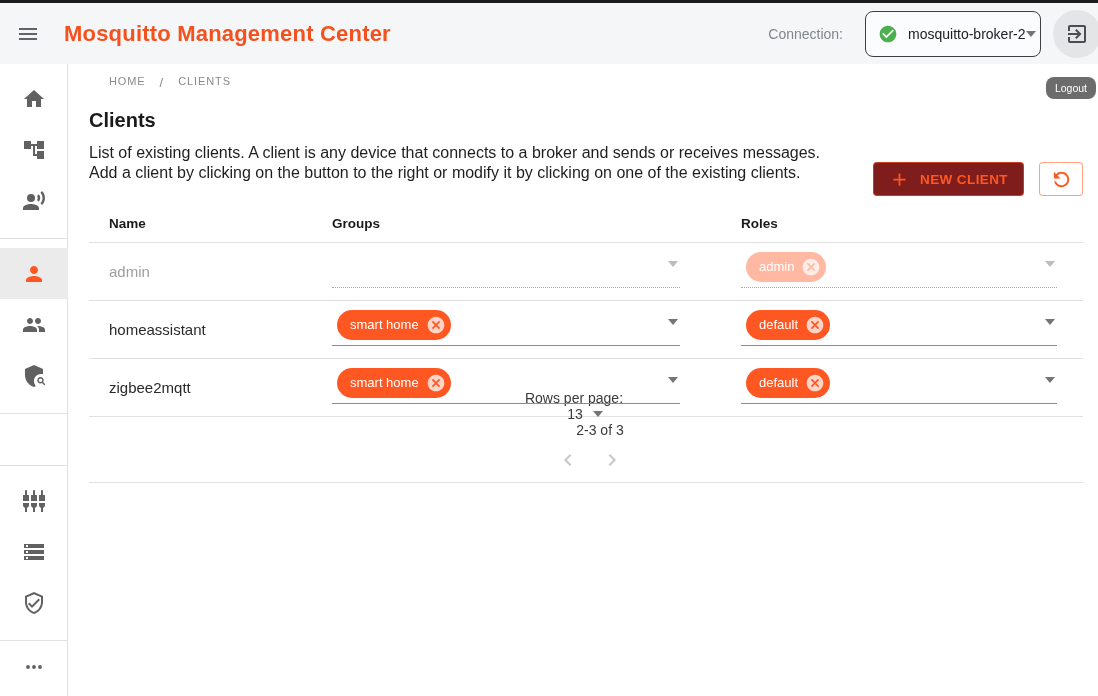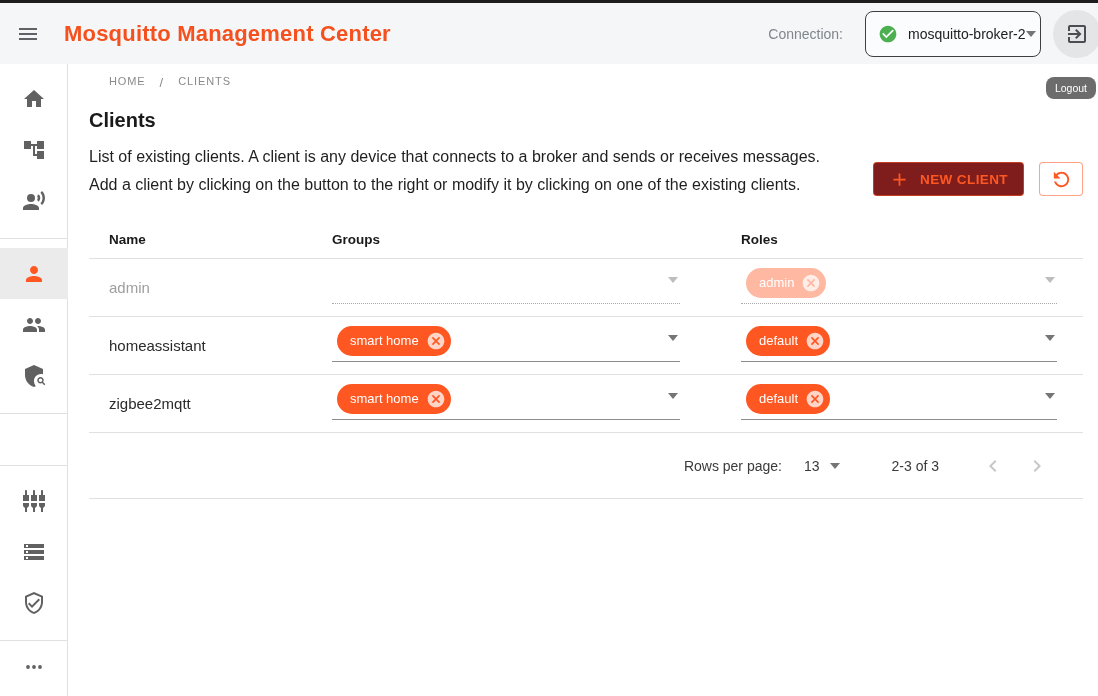--- a/index.html
+++ b/index.html
@@ -57,21 +57,21 @@
 
   
   main { position:absolute; top:64px; left:69px; width:1029px; height:632px; background:#fff; padding:11px 15px 0 20px; }
 
   .breadcrumb { display:flex; align-items:flex-start; font-size:11px; letter-spacing:.9px; color:#8a8a8a;margin-left:20px; }
   .breadcrumb .crumb { cursor:pointer; }
   .breadcrumb .sep { margin:0 14px; font-size:13px; color:#8a8a8a; }
 
   .page-title { margin-top:19px; font-size:20px; font-weight:bold; color:#1a1a1a; }
 
-  .lede { margin-top:11px; width:735px; font-size:16px; line-height:28px; color:#1f1f1f; }
+  .lede { margin-top:11px; width:735px; font-size:16px; line-height:20px; color:#1f1f1f; }
 
   .actions { position:absolute; top:98px; right:15px; display:flex; gap:15px; }
   .btn-new {
     height:34px; padding:0 15px; display:flex; align-items:center; gap:10px;
     border:1px solid rgba(255,87,34,.55); border-radius:4px; background:#7f1d1d; color:#ff5722;
     font-family:inherit; font-size:13.5px; font-weight:bold; letter-spacing:.4px; cursor:pointer;
   }
   .btn-new svg { fill:#ff5722; }
   .btn-refresh {
     width:44px; height:34px; border:1px solid rgba(255,87,34,.55); border-radius:4px; background:#fff;
@@ -101,21 +101,21 @@
   .chip {
     display:inline-flex; align-items:center; height:30px; border-radius:15px;
     background:#ff5722; color:#fff; font-size:13px; padding:0 5px 0 13px; margin-left:5px; cursor:pointer;
   }
   .chip .chip-label { margin-right:7px; }
   .chip svg { fill:rgba(255,255,255,.75); cursor:pointer; }
   .chip.faded { opacity:.42; }
 
   
   .pagination { display:flex; align-items:center; justify-content:flex-end; height:66px;
-    border-bottom:1px solid #e0e0e0; font-size:14px; color:#3a3a3a; padding-right:24px; }
+    border-bottom:1px solid #e0e0e0; font-size:14px; color:#3a3a3a; padding-right:24px;flex-direction:column; }
   .rpp-label { color:#3a3a3a; }
   .rpp-select { display:flex; align-items:flex-start; gap:10px; margin-left:22px; cursor:pointer; }
   .rpp-select .caret { margin-top:5px; }
   .range { margin-left:52px; }
   .pager { display:flex; margin-left:32px; }
   .page-btn { width:44px; height:44px; border:none; background:transparent; display:flex;
     align-items:center; justify-content:center; }
   .page-btn svg { fill:#c7c7c7; }
 </style>
 </head>

